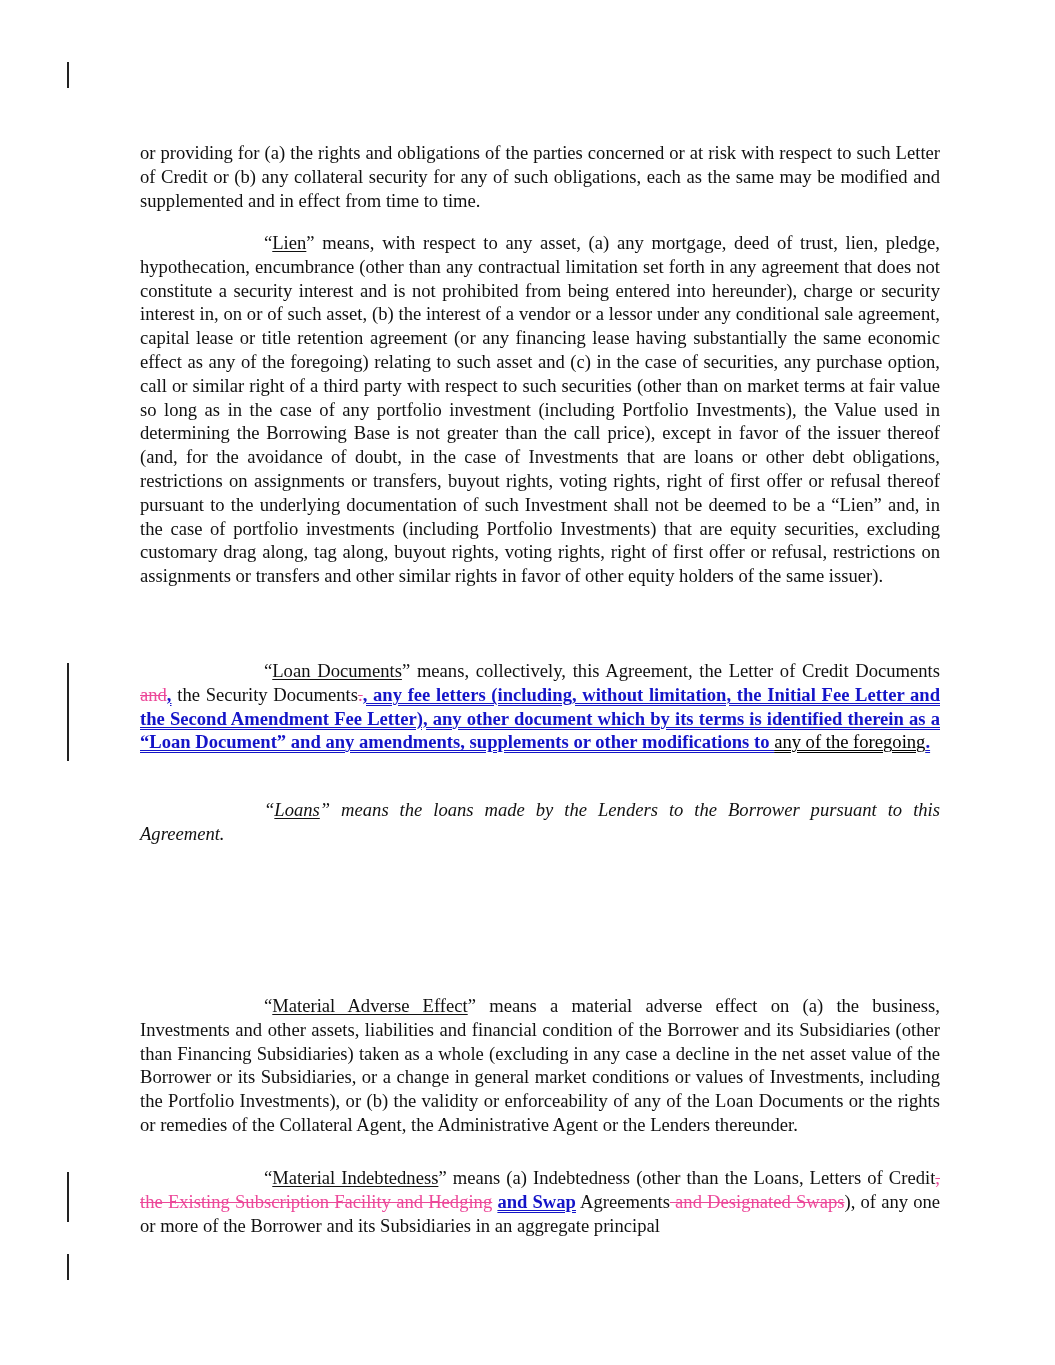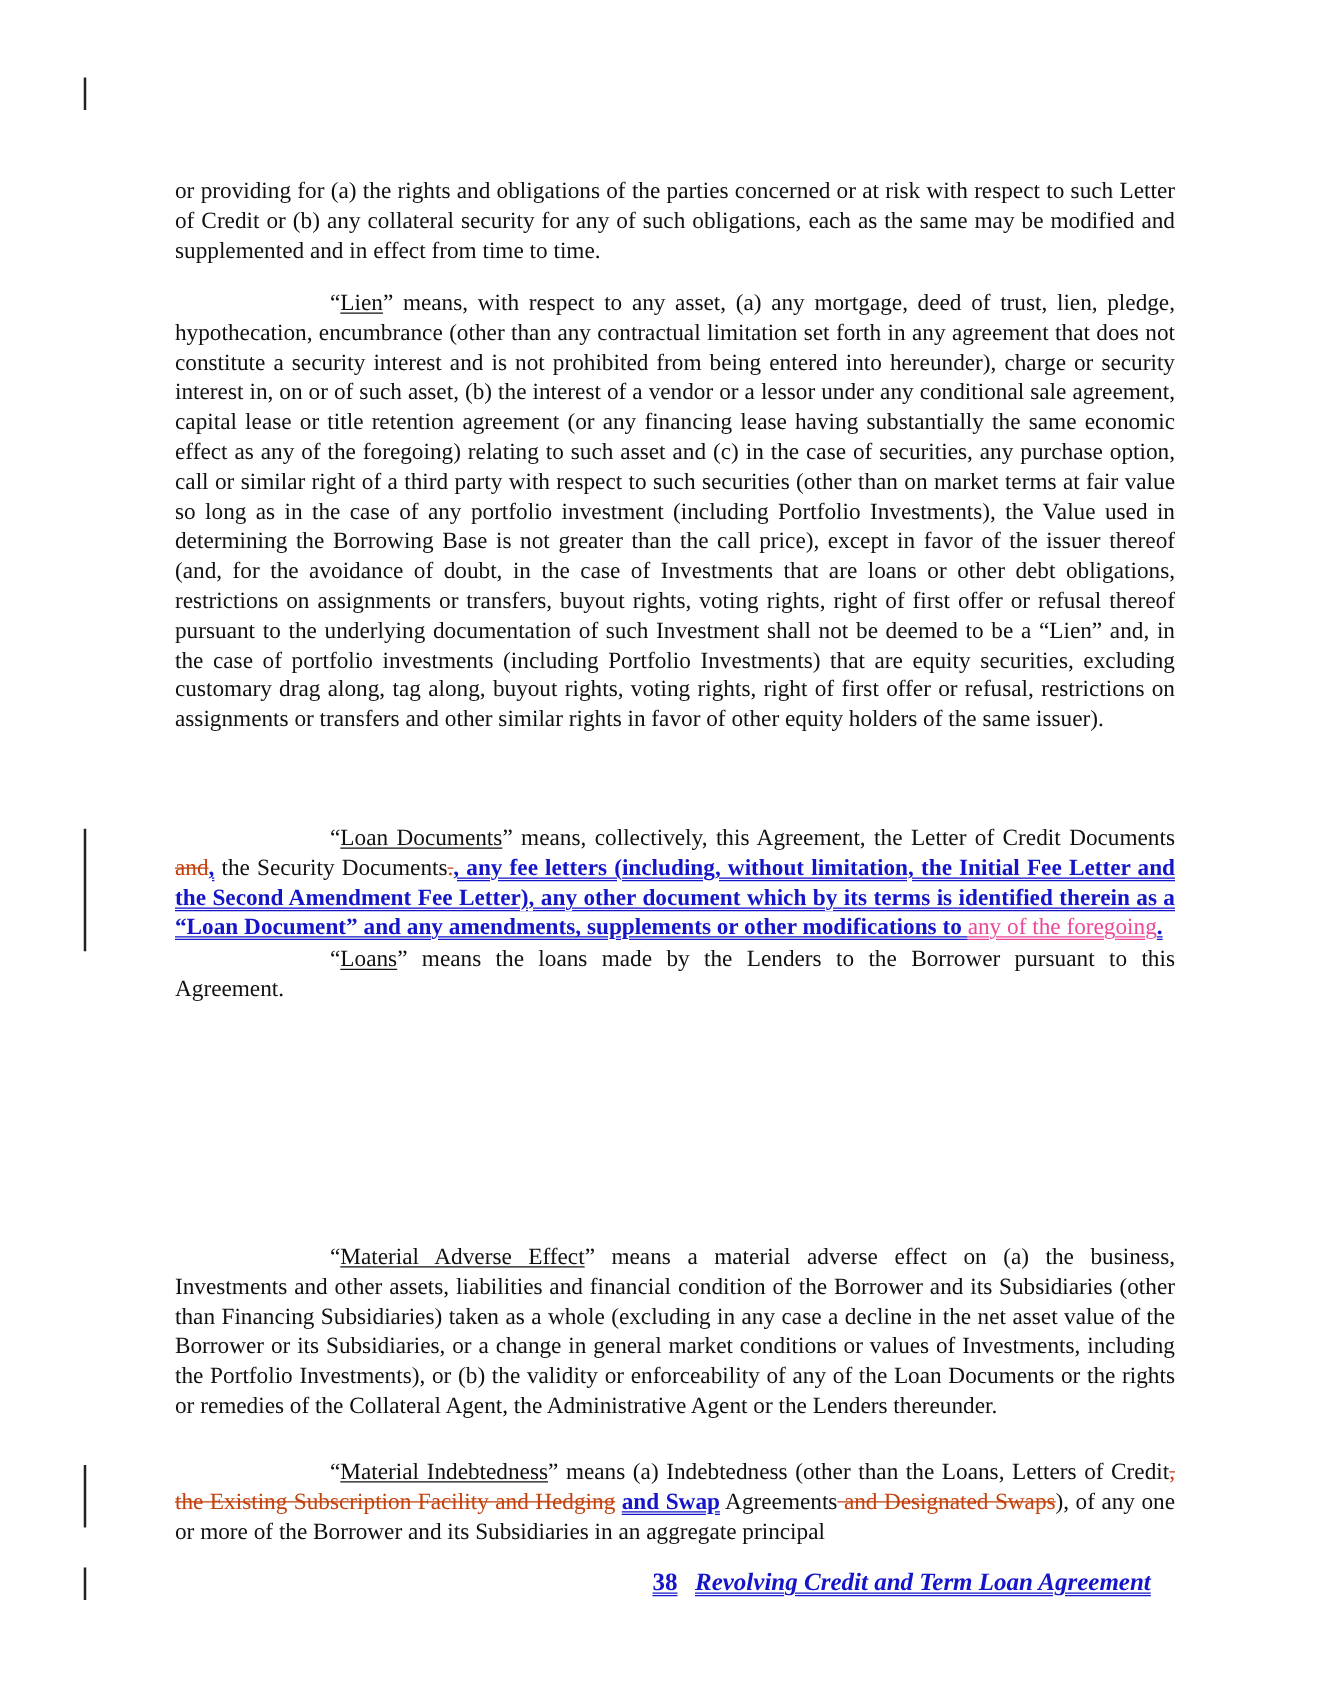--- a/index.html
+++ b/index.html
@@ -9,27 +9,27 @@
       font-family: "Liberation Serif", "DejaVu Serif", serif; color: #111;
     }
     .bar { position: absolute; width: 2px; background: #222; }
     .para {
       position: absolute; left: 124px; width: 800px;
       font-size: 18.6px; line-height: 23.8px; text-align: justify; text-align-last: left;
       margin: 16px;
     }
     .indent { display: inline-block; width: 124px; }
     .u { text-decoration: underline; text-decoration-thickness: 1px; text-underline-offset: 2px; }
-    .del { color: #c2410c; text-decoration: line-through; text-decoration-thickness: 1px; }
+    .del { color: #ec4899; text-decoration: line-through; text-decoration-thickness: 1px; }
     .ins {
       color: #1414c8; font-weight: bold; text-decoration: underline double;
       text-decoration-thickness: 1px; text-underline-offset: 2px;
     }
     .moved {
-      color: #ec4899; text-decoration: underline double; text-decoration-thickness: 1px;
+      color: #000000; text-decoration: underline double; text-decoration-thickness: 1px;
       text-underline-offset: 2px;
     }
     .footer {
       position: absolute; left: 522px; top: 1255px; font-size: 20px; font-weight: bold;
       color: #1414c8; white-space: nowrap;
     }
     .footer .num { text-decoration: underline double; text-decoration-thickness: 1px; text-underline-offset: 2px; }
     .footer .title { font-style: italic; margin-left: 14px; text-decoration: underline double; text-decoration-thickness: 1px; text-underline-offset: 2px; }
   </style>
 </head>
@@ -47,31 +47,28 @@
   </p>
 
   <p class="para" style="top:215px;">
     <span class="indent"></span><span>“</span><span class="u">Lien</span><span>” means, with respect to any asset, (a) any mortgage, deed of trust, lien, pledge, hypothecation, encumbrance (other than any contractual limitation set forth in any agreement that does not constitute a security interest and is not prohibited from being entered into hereunder), charge or security interest in, on or of such asset, (b) the interest of a vendor or a lessor under any conditional sale agreement, capital lease or title retention agreement (or any financing lease having substantially the same economic effect as any of the foregoing) relating to such asset and (c) in the case of securities, any purchase option, call or similar right of a third party with respect to such securities (other than on market terms at fair value so long as in the case of any portfolio investment (including Portfolio Investments), the Value used in determining the Borrowing Base is not greater than the call price), except in favor of the issuer thereof (and, for the avoidance of doubt, in the case of Investments that are loans or other debt obligations, restrictions on assignments or transfers, buyout rights, voting rights, right of first offer or refusal thereof pursuant to the underlying documentation of such Investment shall not be deemed to be a “Lien” and, in the case of portfolio investments (including Portfolio Investments) that are equity securities, excluding customary drag along, tag along, buyout rights, voting rights, right of first offer or refusal, restrictions on assignments or transfers and other similar rights in favor of other equity holders of the same issuer).</span>
   </p>
 
   <p class="para" style="top:643px;">
     <span class="indent"></span><span>“</span><span class="u">Loan Documents</span><span>” means, collectively, this Agreement, the Letter of Credit Documents</span><span class="del"> and</span><span class="ins">,</span><span> the Security Documents</span><span class="del">.</span><span class="ins">, any fee letters (including, without limitation, the Initial Fee Letter and the Second Amendment Fee Letter), any other document which by its terms is identified therein as a “Loan Document” and any amendments, supplements or other modifications to </span><span class="moved">any of the foregoing</span><span class="ins">.</span>
   </p>
 
-  <p class="para" style="top:740px;">
+  <p class="para" style="top:782px;font-style:italic;">
     <span class="indent"></span><span>“</span><span class="u">Loans</span><span>” means the loans made by the Lenders to the Borrower pursuant to this Agreement.</span>
   </p>
 
 
 
   <p class="para" style="top:978px;">
     <span class="indent"></span><span>“</span><span class="u">Material Adverse Effect</span><span>” means a material adverse effect on (a) the business, Investments and other assets, liabilities and financial condition of the Borrower and its Subsidiaries (other than Financing Subsidiaries) taken as a whole (excluding in any case a decline in the net asset value of the Borrower or its Subsidiaries, or a change in general market conditions or values of Investments, including the Portfolio Investments), or (b) the validity or enforceability of any of the Loan Documents or the rights or remedies of the Collateral Agent, the Administrative Agent or the Lenders thereunder.</span>
   </p>
 
   <p class="para" style="top:1150px;">
     <span class="indent"></span><span>“</span><span class="u">Material Indebtedness</span><span>” means (a) Indebtedness (other than the Loans, Letters of Credit</span><span class="del">, the Existing Subscription Facility and Hedging</span><span> </span><span class="ins">and Swap</span><span> Agreements</span><span class="del"> and Designated Swaps</span><span>), of any one or more of the Borrower and its Subsidiaries in an aggregate principal</span>
   </p>
 
-  <div class="footer">
-    <span class="num">38</span><span class="title">Revolving Credit and Term Loan Agreement</span>
-  </div>
 
 </div>
 
 </body></html>

